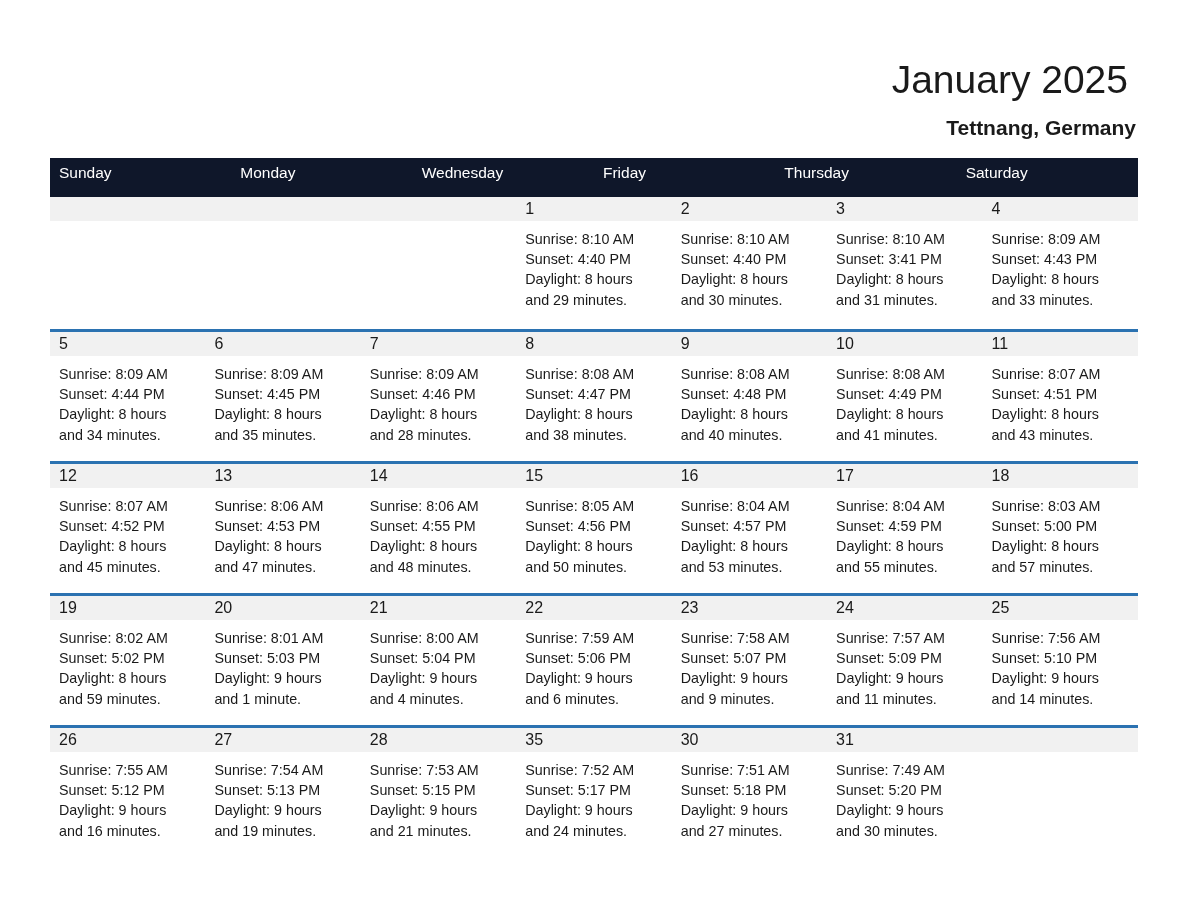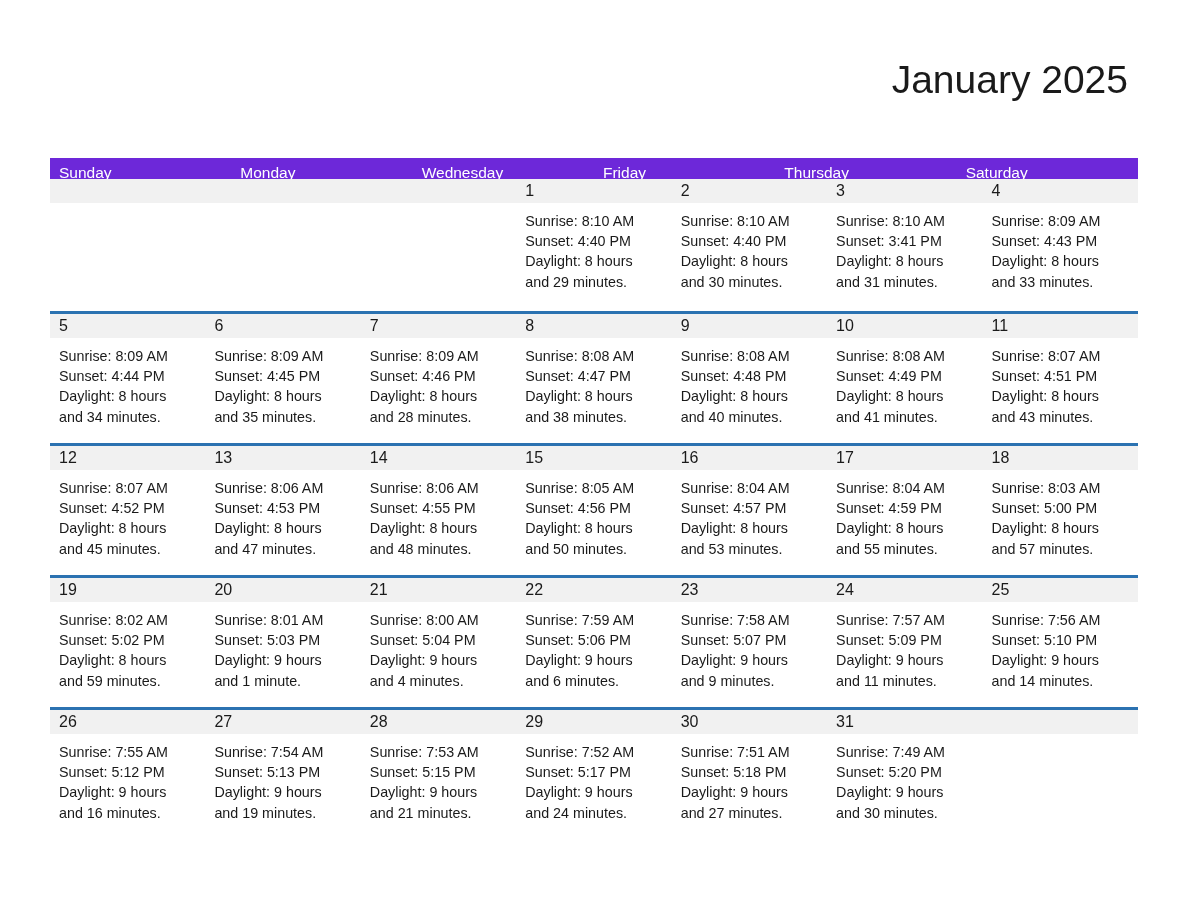--- a/index.html
+++ b/index.html
@@ -91,22 +91,22 @@
 
   
   .calendar {
     position: absolute;
     left: 50px;
     top: 158px;
     width: 1088px;
   }
   .weekday-header {
     display: flex;
-    background: #6d28d9;
-    height: 21px;
+    background: #0f172a;
+    height: 39px;
   }
   .weekday-cell {
     flex: 1 1 0;
     color: #ffffff;
     font-size: 15.5px;
     line-height: 29px;
     padding-left: 9px;
     box-sizing: border-box;
     white-space: nowrap;
     overflow: hidden;
@@ -152,20 +152,21 @@
 </head>
 <body>
 
 <div class="page">
 
   <div class="header">
 
 
     <div class="title-block">
       <h1 class="cal-title">January 2025</h1>
+      <div class="cal-subtitle">Tettnang, Germany</div>
     </div>
 
   </div>
 
   <div class="calendar">
     <div class="weekday-header">
       <div class="weekday-cell">Sunday</div>
       <div class="weekday-cell">Monday</div>
       <div class="weekday-cell">Wednesday</div>
       <div class="weekday-cell">Friday</div>
@@ -437,21 +438,21 @@
           <div class="day-cell">
             <div class="day-number-band"><span class="day-number">28</span></div>
             <div class="day-info">
               <div>Sunrise: 7:53 AM</div>
               <div>Sunset: 5:15 PM</div>
               <div>Daylight: 9 hours</div>
               <div>and 21 minutes.</div>
             </div>
           </div>
           <div class="day-cell">
-            <div class="day-number-band"><span class="day-number">29</span></div>
+            <div class="day-number-band"><span class="day-number">35</span></div>
             <div class="day-info">
               <div>Sunrise: 7:52 AM</div>
               <div>Sunset: 5:17 PM</div>
               <div>Daylight: 9 hours</div>
               <div>and 24 minutes.</div>
             </div>
           </div>
           <div class="day-cell">
             <div class="day-number-band"><span class="day-number">30</span></div>
             <div class="day-info">

